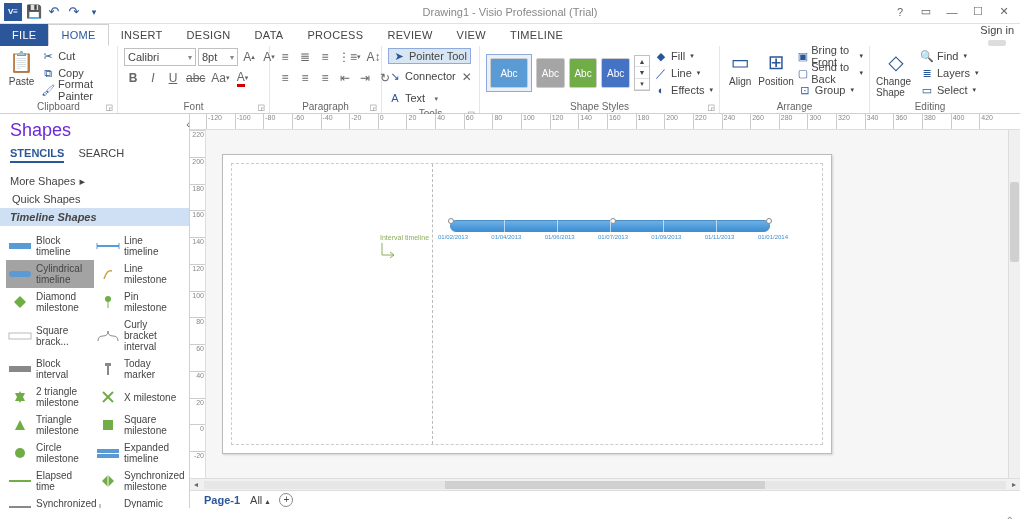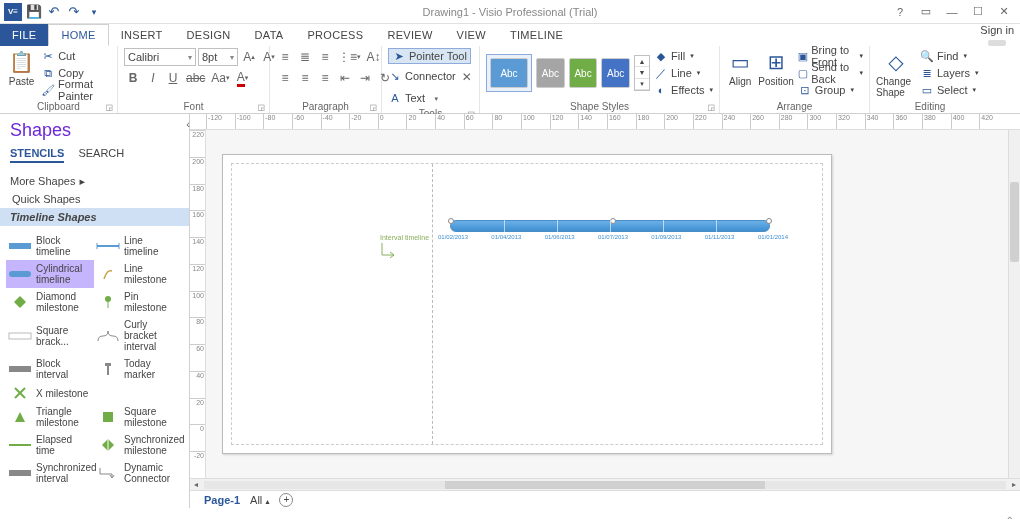--- a/index.html
+++ b/index.html
@@ -56,21 +56,21 @@
 .shapespane h2 { font-size: 18px; font-weight: normal; color: #6d28d9; padding: 6px 10px 2px; }
 .shapespane .subtabs { display: flex; gap: 14px; padding: 4px 10px 6px; font-size: 11px; }
 .shapespane .subtabs .st { cursor: pointer; color: #444; }
 .shapespane .subtabs .st.active { color: #2b579a; font-weight: 600; border-bottom: 2px solid #2b579a; padding-bottom: 2px; }
 .shapespane .more { padding: 6px 10px 2px; font-size: 11px; cursor: pointer; display: flex; align-items: flex-start; gap: 4px; }
 .shapespane .qs { padding: 3px 12px; font-size: 11px; cursor: pointer; }
 .shapespane .catsel { background: #cfe0f4; padding: 3px 10px; font-size: 11px; font-weight: 600; cursor: pointer; font-style: italic; }
 .shapegrid { padding: 6px 6px; flex: 1; overflow: hidden; }
 .shaperow { display: flex; }
 .shape { width: 88px; display: flex; align-items: center; gap: 4px; padding: 3px 2px; font-size: 10px; cursor: pointer; line-height: 1.1; }
-.shape.sel { background: #c4b5fd; justify-content: flex-end; }
+.shape.sel { background: #a3a3a3; justify-content: flex-end; }
 .shape .sic { width: 24px; height: 14px; display: flex; align-items: center; justify-content: center; flex-shrink: 0; }
 .shape .lbl { flex: 1; }
 .collapse-handle { position: absolute; top: 4px; right: -1px; font-size: 11px; color: #666; cursor: pointer; }
 
 
 .canvaswrap { flex: 1; display: flex; flex-direction: column; background: #f0f0f0; position: relative; }
 .hruler { height: 16px; background: #fff; border-bottom: 1px solid #ddd; position: relative; overflow: hidden; font-size: 7px; color: #888; }
 .hruler .tickwrap { position: absolute; left: 16px; right: 12px; top: 0; bottom: 0; display: flex; }
 .hruler .tick { flex: 1; border-left: 1px solid #ccc; padding-left: 1px; display: flex; align-items: flex-start; }
 .vruler { width: 16px; background: #fff; border-right: 1px solid #ddd; position: relative; font-size: 7px; color: #888; }
@@ -443,20 +443,28 @@
                 <rect x="4" y="1" width="6" height="3" fill="#888"></rect>
               </svg>
             </div>
             <div class="lbl">Today marker</div>
           </div>
         </div>
         <div class="shaperow">
           <div class="shape">
             <div class="sic">
               <svg width="14" height="14">
+                <path d="M7 1 L12 11 L2 11 Z M7 13 L2 3 L12 3 Z" fill="#70ad47"></path>
+              </svg>
+            </div>
+            <div class="lbl">2 triangle milestone</div>
+          </div>
+          <div class="shape">
+            <div class="sic">
+              <svg width="14" height="14">
                 <line x1="2" y1="2" x2="12" y2="12" stroke="#70ad47" stroke-width="2"></line>
                 <line x1="12" y1="2" x2="2" y2="12" stroke="#70ad47" stroke-width="2"></line>
               </svg>
             </div>
             <div class="lbl">X milestone</div>
           </div>
         </div>
         <div class="shaperow">
           <div class="shape">
             <div class="sic">
@@ -466,20 +474,39 @@
             </div>
             <div class="lbl">Triangle milestone</div>
           </div>
           <div class="shape">
             <div class="sic">
               <svg width="14" height="14">
                 <rect x="2" y="2" width="10" height="10" fill="#70ad47"></rect>
               </svg>
             </div>
             <div class="lbl">Square milestone</div>
+          </div>
+        </div>
+        <div class="shaperow">
+          <div class="shape">
+            <div class="sic">
+              <svg width="14" height="14">
+                <circle cx="7" cy="7" r="5" fill="#70ad47"></circle>
+              </svg>
+            </div>
+            <div class="lbl">Circle milestone</div>
+          </div>
+          <div class="shape">
+            <div class="sic">
+              <svg width="24" height="12">
+                <rect x="1" y="2" width="22" height="4" fill="#5b9bd5"></rect>
+                <rect x="1" y="7" width="22" height="4" fill="#5b9bd5"></rect>
+              </svg>
+            </div>
+            <div class="lbl">Expanded timeline</div>
           </div>
         </div>
         <div class="shaperow">
           <div class="shape">
             <div class="sic">
               <svg width="24" height="6">
                 <line x1="1" y1="3" x2="23" y2="3" stroke="#70ad47" stroke-width="2"></line>
               </svg>
             </div>
             <div class="lbl">Elapsed time</div>

